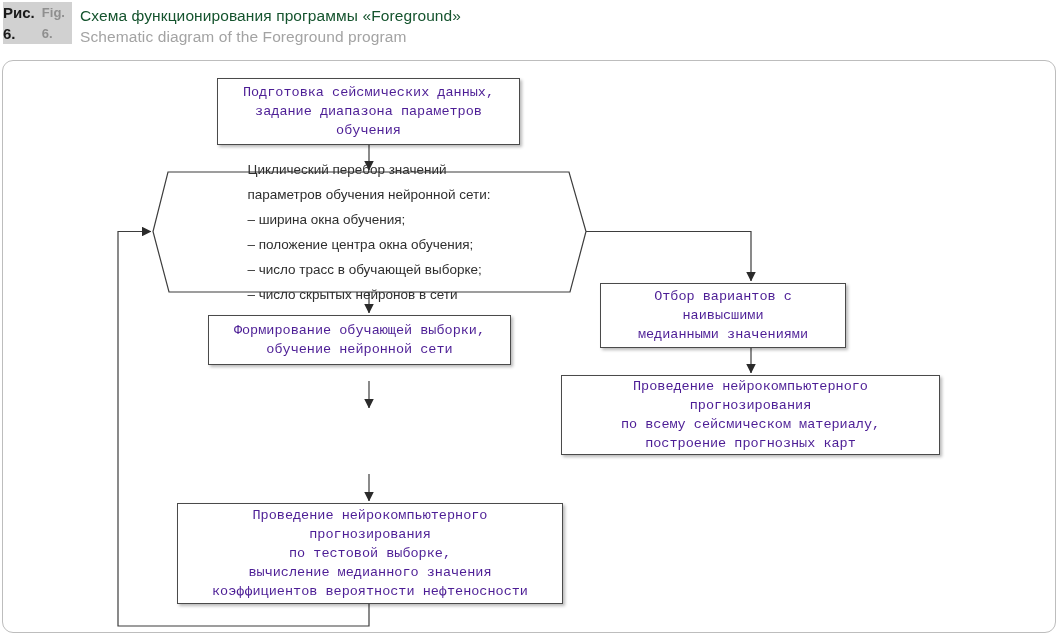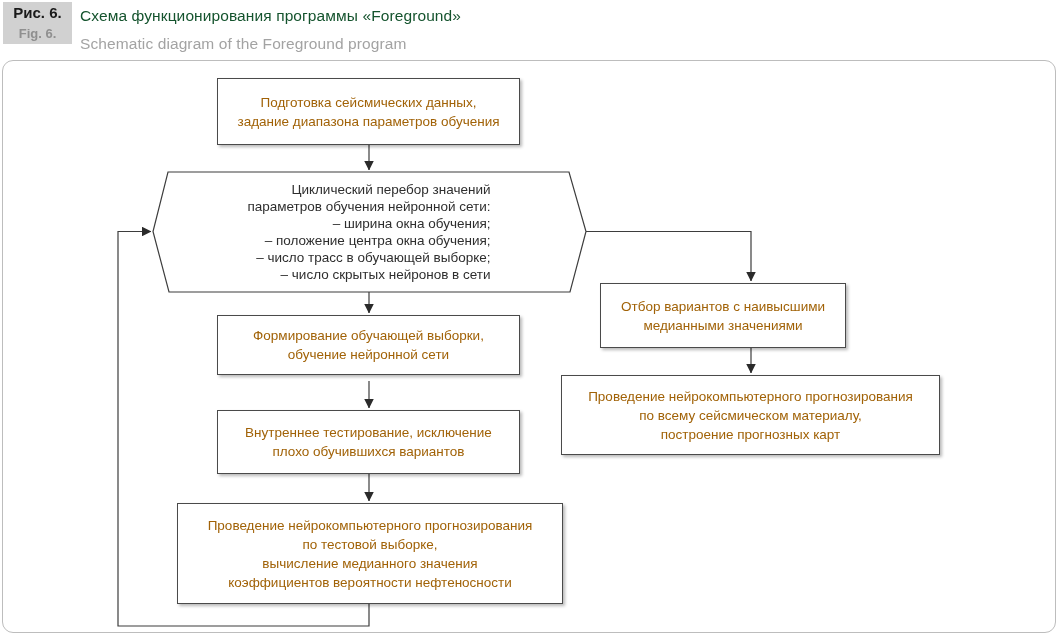--- a/index.html
+++ b/index.html
@@ -16,21 +16,21 @@
     overflow: hidden;
   }
 
   
   .fig-chip {
     position: absolute;
     left: 3px; top: 2px;
     width: 69px; height: 42px;
     background: #d1d1d1;
     display: flex;
-    flex-direction: column;
+    flex-direction: row;
     justify-content: center;
     align-items: center;
   }
   .fig-chip .ru {
     font-size: 15px; font-weight: bold; color: #1a1a1a; line-height: 21px;
   }
   .fig-chip .en {
     font-size: 13px; font-weight: bold; color: #8f8f8f; line-height: 21px;
   }
   .fig-title-ru {
@@ -41,21 +41,20 @@
     line-height: 21px;
     letter-spacing: 0.1px;
   }
   .fig-title-en {
     position: absolute;
     left: 80px; top: 26px;
     font-size: 15.5px;
     color: #a3a3a3;
     line-height: 21px;
     letter-spacing: 0.1px;
-    margin-top: 7px;
   }
 
   
   .frame {
     position: absolute;
     left: 2px; top: 60px;
     width: 1052px; height: 571px;
     border: 1.5px solid #bdbdbd;
     border-radius: 11px;
     background: #ffffff;
@@ -72,40 +71,41 @@
     box-sizing: border-box;
     background: #ffffff;
     border: 1px solid #4a4a4a;
     box-shadow: 2px 2px 3px rgba(0,0,0,0.28);
     display: flex;
     align-items: center;
     justify-content: center;
     text-align: center;
     font-size: 13.5px;
     line-height: 19px;
-    color: #a16207;
+    color: #4c1d95;
     white-space: pre-line;
-    padding: 2px 0;
+    padding: 2px 10px;
+    font-family: Liberation Mono, monospace;
   }
   .hex-label {
     position: absolute;
     left: 168px; top: 172px;
     width: 402px; height: 120px;
     display: flex;
     align-items: center;
     justify-content: center;
-    text-align: right;
+    text-align: left;
     font-size: 13.5px;
-    line-height: 17px;
+    line-height: 25px;
     color: #2e2e2e;
     white-space: pre-line;
   }
 
   .node-prepare        { left: 217px; top: 78px;  width: 303px; height: 67px; }
-  .node-train          { left: 217px; top: 315px; width: 303px; height: 60px; }
+  .node-train          { left: 208px; top: 315px; width: 303px; height: 50px; }
   .node-internal-test  { left: 217px; top: 410px; width: 303px; height: 64px; }
   .node-test-forecast  { left: 177px; top: 503px; width: 386px; height: 101px; }
   .node-select         { left: 600px; top: 283px; width: 246px; height: 65px; }
   .node-full-forecast  { left: 561px; top: 375px; width: 379px; height: 80px; }
 </style>
 </head>
 <body>
 
 <div class="page">
 
@@ -148,22 +148,20 @@
   <div class="hex-label">Циклический перебор значений
 параметров обучения нейронной сети:
 – ширина окна обучения;
 – положение центра окна обучения;
 – число трасс в обучающей выборке;
 – число скрытых нейронов в сети</div>
 
   <div class="node node-train">Формирование обучающей выборки,
 обучение нейронной сети</div>
 
-  <div class="node node-internal-test">Внутреннее тестирование, исключение
-плохо обучившихся вариантов</div>
 
   <div class="node node-test-forecast">Проведение нейрокомпьютерного прогнозирования
 по тестовой выборке,
 вычисление медианного значения
 коэффициентов вероятности нефтеносности</div>
 
   <div class="node node-select">Отбор вариантов с наивысшими
 медианными значениями</div>
 
   <div class="node node-full-forecast">Проведение нейрокомпьютерного прогнозирования

